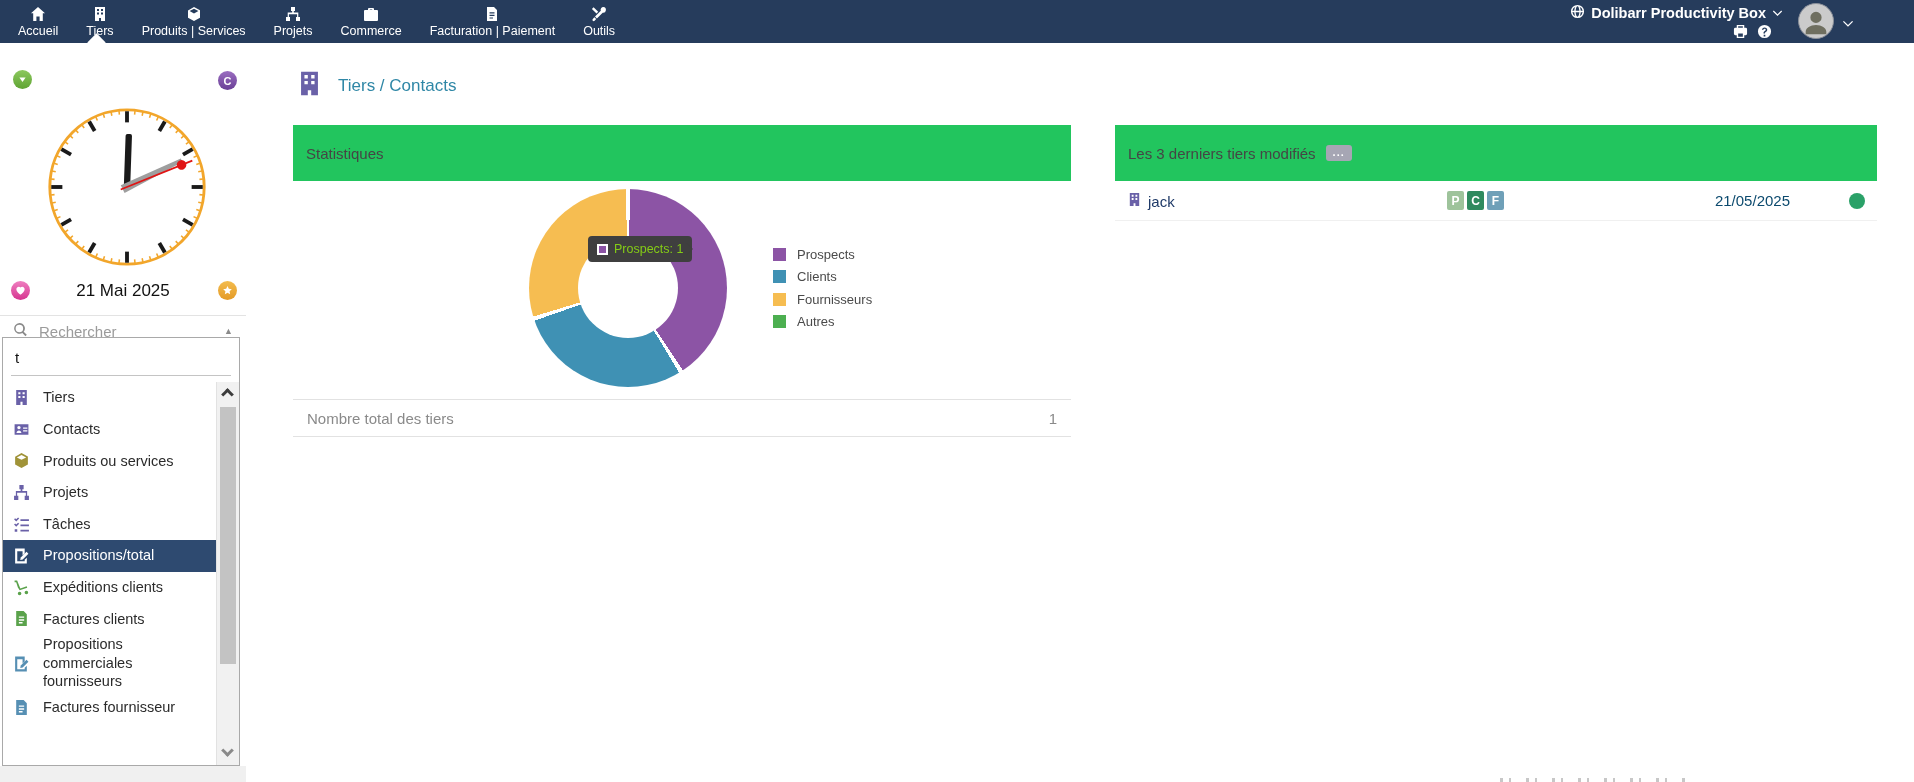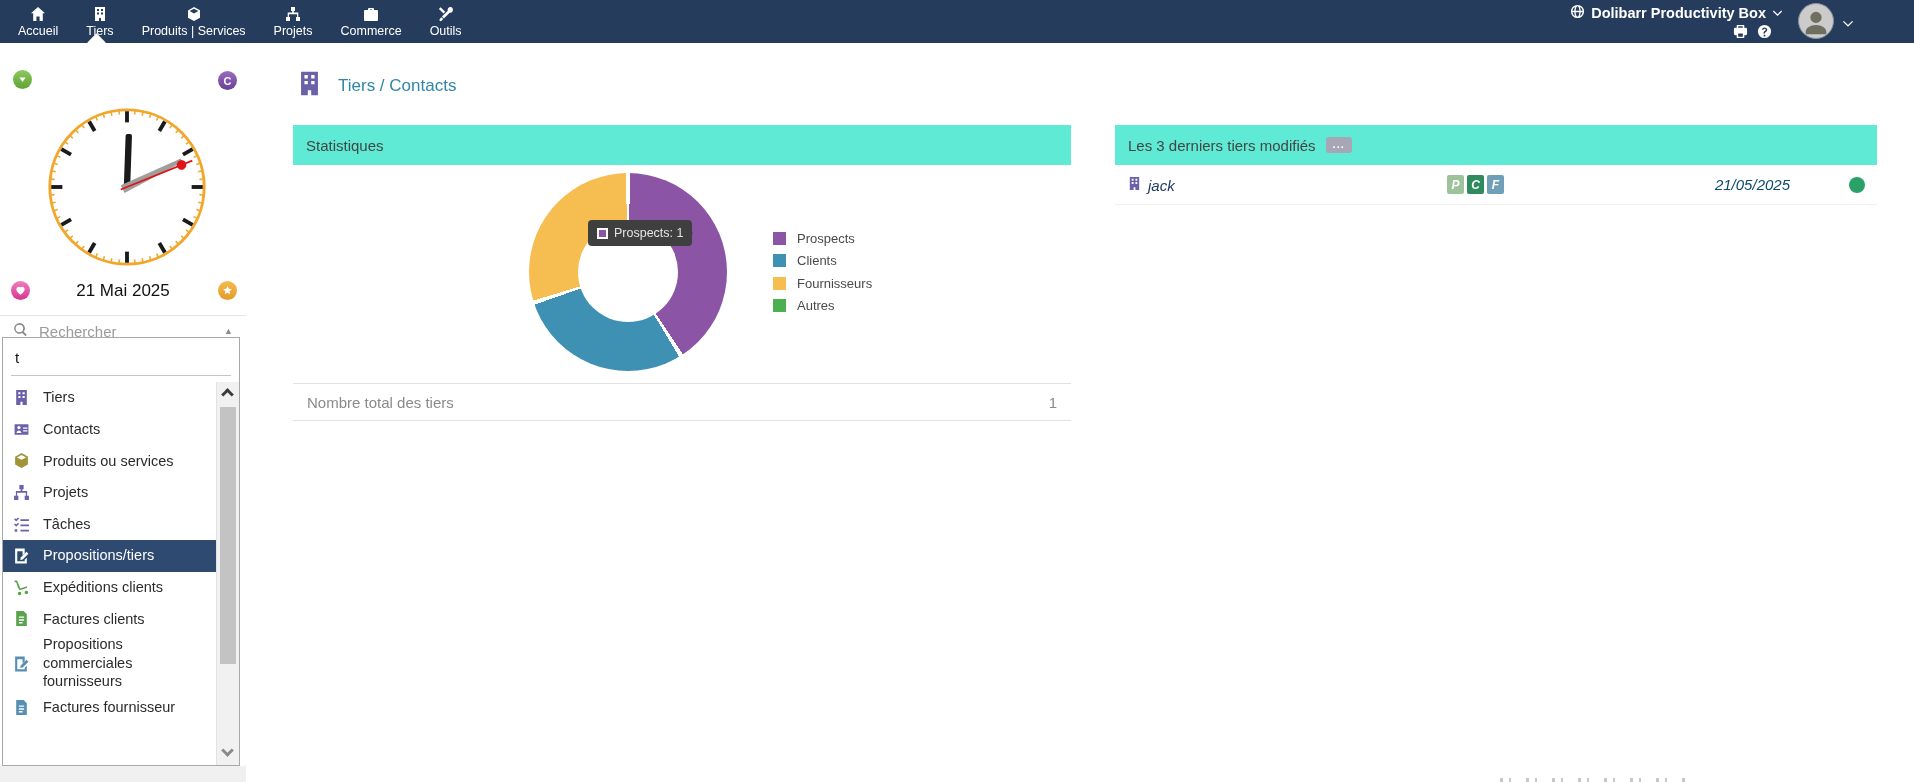--- a/index.html
+++ b/index.html
@@ -70,44 +70,44 @@
   .dd-thumb { position:absolute; left:3px; top:25px; width:16px; height:257px; background:#c3c3c3; }
   .chev-dn { position:absolute; left:6px; bottom:10px; width:9px; height:9px; border-left:3px solid #8a8a8a;
              border-bottom:3px solid #8a8a8a; transform:rotate(-45deg); }
 
   
   .main { position:absolute; left:246px; top:43px; right:0; bottom:0; background:#fff; }
   .page-title-row { position:absolute; left:50px; top:27px; display:flex; align-items:center; gap:15px; }
   .page-title-icon svg { width:27px; height:27px; fill:#6a61a8; }
   .page-title { font-size:17px; color:#2f87a6; }
 
-  .panel-header { height:40px; background:#5eead4; display:flex; align-items:center;
+  .panel-header { height:56px; background:#22c55e; display:flex; align-items:center;
                   padding:16px 13px; font-size:15px; color:#454545; gap:10px; }
   .stats-panel { position:absolute; left:47px; top:82px; width:778px; }
   .chart-area { position:relative; height:218px; }
   .donut { position:absolute; left:236px; top:8px; width:198px; height:198px; border-radius:50%; cursor:pointer; }
   .donut-hole { position:absolute; left:285px; top:57px; width:100px; height:100px; border-radius:50%; background:#fff; }
   .chart-tooltip { position:absolute; left:295px; top:55px; height:26px; background:#3f3f3f; border-radius:4px;
                    display:flex; align-items:center; padding:0 9px; gap:6px; z-index:3; }
   .chart-tooltip:after { content:""; position:absolute; right:-7px; top:7px; border:6px solid transparent;
                          border-left:7px solid #3f3f3f; }
   .tt-swatch { width:11px; height:11px; border:2px solid #fff; }
-  .tt-label { color:#e5e5e5; font-size:12.5px; white-space:nowrap; }
+  .tt-label { color:#84cc16; font-size:12.5px; white-space:nowrap; }
   .legend { position:absolute; left:480px; top:62px; }
   .legend-row { display:flex; align-items:center; height:22.5px; gap:11px;text-align:center; }
   .legend-swatch { width:13px; height:13px; }
   .legend-label { font-size:13px; color:#4a4a4a; }
   .total-row { height:38px; border-top:1px solid #e2e2e2; border-bottom:1px solid #e2e2e2;
                display:flex; align-items:center; justify-content:space-between; padding:0 14px;
                color:#8a8a8a; font-size:15px; }
 
   .recent-panel { position:absolute; left:869px; top:82px; width:762px; }
   .more-btn { background:#a6a6b4; color:#fff; border-radius:3px; font-size:11px; font-weight:bold;
               padding:3px 7px 5px; line-height:8px; letter-spacing:1px; cursor:pointer; }
-  .recent-row { position:relative; height:40px; border-bottom:1px solid #f0f0f0;font-style:italic; }
+  .recent-row { position:relative; height:40px; border-bottom:1px solid #f0f0f0; }
   .recent-left { position:absolute; left:12px; top:0; height:40px; display:flex; align-items:center; gap:6px; }
   .recent-left svg { width:15px; height:15px; fill:#6a61a8; }
   .recent-name { color:#1f3a68; font-size:15px; cursor:pointer; }
   .recent-badges { position:absolute; left:332px; top:10px; display:flex; gap:3px; }
   .pcf-badge { width:17px; height:19px; border-radius:2px; color:#fff; font-size:12px; font-weight:bold;
                display:flex; align-items:center; justify-content:center; }
   .recent-date { position:absolute; right:87px; top:11px; color:#0c4a6e; font-size:15px; }
   .status-dot { position:absolute; right:12px; top:12px; width:16px; height:16px; border-radius:50%; background:#2aa168; }
 
   .footer-smudge { position:absolute; left:1500px; bottom:0; width:190px; height:4px; overflow:hidden; opacity:.55;
@@ -150,20 +150,28 @@
         </span>
         <span class="nl">Projets</span>
       </div>
       <div class="nav-item">
         <span class="ni">
           <svg viewBox="0 0 16 16" width="16" height="16" fill="#fff">
             <path fill-rule="evenodd" d="M6 2h4a1 1 0 011 1v1h3a1 1 0 011 1v9a1 1 0 01-1 1H2a1 1 0 01-1-1V5a1 1 0 011-1h3V3a1 1 0 011-1zm.8 1.4V4h2.4v-.6z"></path>
           </svg>
         </span>
         <span class="nl">Commerce</span>
+      </div>
+      <div class="nav-item">
+        <span class="ni">
+          <svg viewBox="0 0 16 16" width="16" height="16" fill="#fff">
+            <path fill-rule="evenodd" d="M3 1h7l3 3v11H3zm2.5 5.2h5v1.2h-5zm0 2.6h5V10h-5zm0 2.6h3.5v1.2H5.5z"></path>
+          </svg>
+        </span>
+        <span class="nl">Facturation | Paiement</span>
       </div>
       <div class="nav-item">
         <span class="ni">
           <svg viewBox="0 0 16 16" width="16" height="16" fill="#fff">
             <path d="M2.6 1.2l4.6 4.6-1.7 1.7L.9 2.9zM12.4 1a2.8 2.8 0 00-2.6 3.8L4 10.6l1.9 1.9 5.8-5.8A2.8 2.8 0 1012.4 1zM3.4 11.3l1.8 1.8-1.6 1.6a1.27 1.27 0 11-1.8-1.8z"></path>
           </svg>
         </span>
         <span class="nl">Outils</span>
       </div>
     </div>
@@ -350,21 +358,21 @@
           </span>
           <span class="ml">Tâches</span>
         </div>
         <div class="dd-item selected">
           <span class="mi">
             <svg viewBox="0 0 16 16" width="17" height="17" fill="#ffffff">
               <path d="M2 1.5h9V6l-2 2V4H4v9.5h7V12l2-2v5.5H2z"></path>
               <path d="M7.3 9.9l5.4-5.4 1.8 1.8-5.4 5.4-2.3.5z"></path>
             </svg>
           </span>
-          <span class="ml">Propositions/tiers</span>
+          <span class="ml">Propositions/total</span>
         </div>
         <div class="dd-item">
           <span class="mi">
             <svg viewBox="0 0 16 16" width="17" height="17" fill="#5aa24b">
               <path d="M1.5 1.5h2.4l3 7.4 6-2 .5 1.4-7.1 2.4L4.6 8 3 3H1.5zM6.2 12a1.7 1.7 0 110 3.4 1.7 1.7 0 010-3.4zm6.4-1a1.7 1.7 0 110 3.4 1.7 1.7 0 010-3.4z"></path>
             </svg>
           </span>
           <span class="ml">Expéditions clients</span>
         </div>
         <div class="dd-item">

